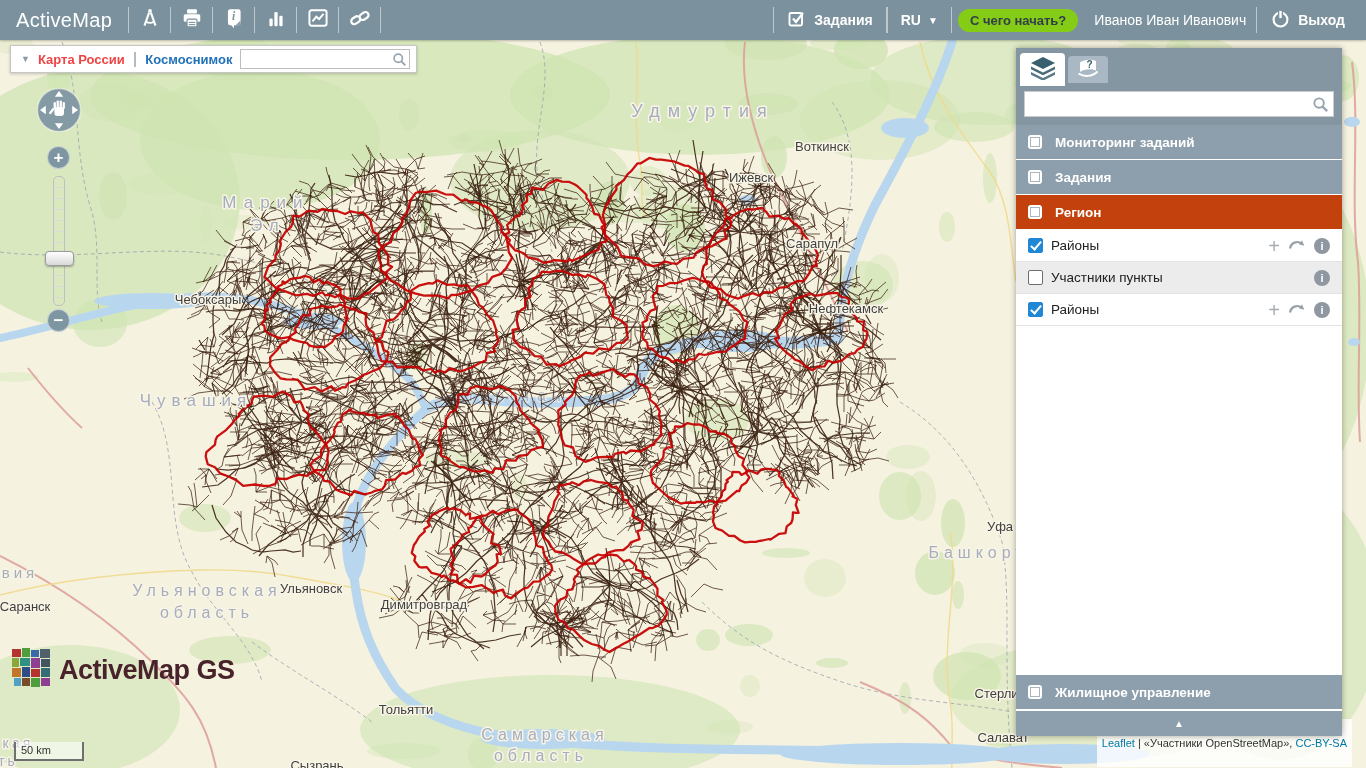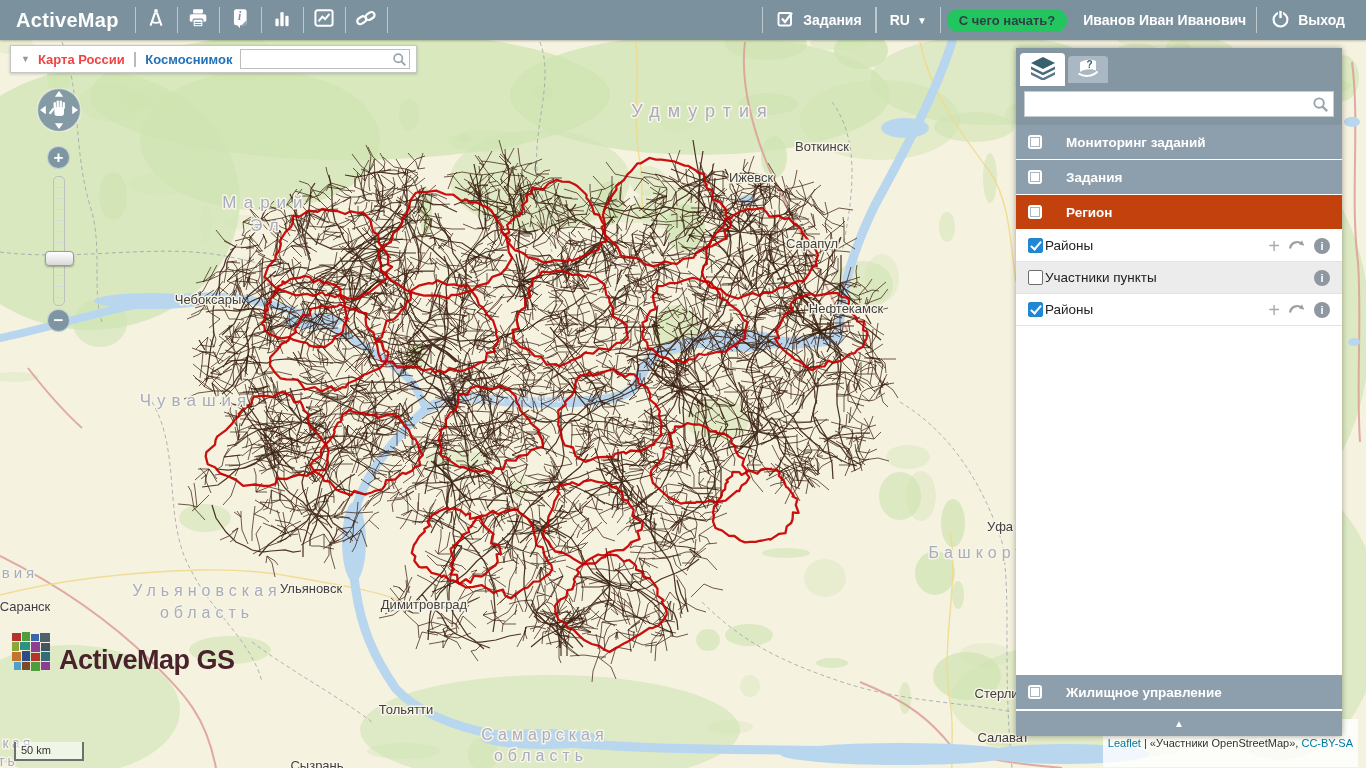--- a/index.html
+++ b/index.html
@@ -4,29 +4,29 @@
 <style>
   html,body{margin:0;padding:0}
   body{width:1366px;height:768px;overflow:hidden;position:relative;
        font-family:"Liberation Sans",sans-serif;background:#f6f2e0}
 
   
   .toolbar{position:absolute;top:0;left:0;right:0;height:40px;background:#7b929e;
            display:flex;align-items:center;justify-content:space-between;z-index:50;
            box-shadow:0 1px 2px rgba(0,0,0,.25)}
   .tb-left,.tb-right{display:flex;align-items:center;height:100%}
-  .brand{color:#fff;font-size:20px;font-weight:bold;padding:0 16px;letter-spacing:.3px}
+  .brand{color:#fff;font-size:20px;font-weight:normal;padding:0 16px;letter-spacing:.3px}
   .tb-sep{width:1px;height:26px;background:rgba(255,255,255,.5)}
   .tb-icon-btn{width:41px;height:40px;display:flex;align-items:center;justify-content:center;cursor:pointer}
   .tb-text-btn{display:flex;align-items:center;gap:7px;color:#fff;font-weight:bold;
                font-size:14px;padding:0 13px;height:100%;cursor:pointer;white-space:nowrap}
   .caret{font-size:10px;color:#fff}
-  .pill{background:#22c55e;color:#323f49;font-weight:bold;font-size:13px;border-radius:12px;
+  .pill{background:#84cc16;color:#323f49;font-weight:bold;font-size:13px;border-radius:12px;
         padding:4px 12px;margin:0 6px;cursor:pointer;white-space:nowrap}
-  .user{color:#fff;font-weight:bold;font-size:14px;padding:0 10px;white-space:nowrap}
+  .user{color:#fff;font-weight:normal;font-size:14px;padding:0 10px;white-space:nowrap}
   .logout-label{}
 
   
   #map-canvas{position:absolute;left:0;top:0;width:1366px;height:768px;z-index:1}
   .map-text{font-family:"Liberation Sans",sans-serif}
 
   
   .basemap-bar{position:absolute;top:45px;left:10px;height:26px;background:#fff;
       border:1px solid #c6c6c6;display:flex;align-items:center;gap:8px;padding:0 6px 0 10px;
       z-index:20;box-shadow:0 1px 3px rgba(0,0,0,.2)}
@@ -47,47 +47,47 @@
   .zoom-plus{left:47px;top:146px}
   .zoom-minus{left:47px;top:309px}
   .zoom-track{position:absolute;left:53px;top:176px;width:10px;height:128px;z-index:20;
       background:linear-gradient(#ffffff,#ececec);border:1px solid #bfbfbf;border-radius:5px;
       background-image:repeating-linear-gradient(to bottom,rgba(0,0,0,0) 0 10px,#d9d9d9 10px 11px);cursor:pointer}
   .zoom-handle{position:absolute;left:45px;top:251px;width:27px;height:13px;z-index:21;
       background:linear-gradient(#fefefe,#d9d9d9);border:1px solid #9a9a9a;border-radius:4px;
       box-shadow:0 1px 2px rgba(0,0,0,.3);cursor:grab}
 
   
-  .map-logo{position:absolute;left:12px;top:632px;display:flex;align-items:flex-end;gap:7px;z-index:10}
+  .map-logo{position:absolute;left:12px;top:648px;display:flex;align-items:center;gap:7px;z-index:10}
   .map-logo-text{font-size:27px;font-weight:bold;color:#48232b;letter-spacing:-.5px}
   .scale-bar{position:absolute;left:14px;top:742px;width:70px;height:19px;z-index:10;
       border:2px solid #6f6f6f;border-top:none;background:rgba(255,255,255,.55);
       font-size:11px;color:#333;padding:1px 0 6px 5px;box-sizing:border-box;line-height:14px}
-  .attribution{position:absolute;right:8px;bottom:1px;background:rgba(255,255,255,.8);
+  .attribution{position:absolute;right:14px;bottom:1px;background:rgba(255,255,255,.8);
       font-size:11px;color:#333;padding:18px 5px;z-index:10;white-space:nowrap}
   .attribution .link{color:#0078a8;cursor:pointer}
 
   
   .sidebar{position:absolute;left:1016px;top:48px;width:326px;bottom:32px;z-index:30;
       display:flex;flex-direction:column;background:#fff;box-shadow:0 0 6px rgba(0,0,0,.35)}
   .sb-tabs{height:38px;background:#8396a2;display:flex;align-items:flex-end;padding-left:4px;gap:3px;flex:0 0 auto}
   .sb-tab{border-radius:4px 4px 0 0;display:flex;align-items:center;justify-content:center;cursor:pointer}
   .sb-tab.active{width:45px;height:33px;background:#fff}
   .sb-tab.inactive{width:40px;height:27px;background:#a9b8c2;margin-bottom:3px}
   .sb-search-row{background:#8396a2;padding:5px 8px 8px;flex:0 0 auto}
   .sb-search{background:#fff;border:1px solid #c5ccd2;height:24px;display:flex;align-items:center;padding:0 4px 0 6px}
   .sb-search input{border:0;outline:0;flex:1;font-size:13px;font-family:"Liberation Sans",sans-serif}
   .sb-group{height:34px;background:#8d9fac;border-bottom:1px solid #fff;display:flex;align-items:center;
-      gap:24px;padding:0 12px;color:#fff;font-weight:bold;font-size:13.5px;cursor:pointer;flex:0 0 auto}
+      gap:13px;padding:0 12px;color:#fff;font-weight:bold;font-size:13.5px;cursor:pointer;flex:0 0 auto}
   .sb-group.expanded{background:#c2410c}
   .gcb{width:14px;height:14px;border-radius:3px;background:#fff;display:flex;align-items:center;
       justify-content:center;flex:0 0 auto}
   .gcb::after{content:"";width:8px;height:8px;border:1px solid #aab6be}
   .sb-layer{height:31px;background:#fff;border-bottom:1px solid #e4e4e4;display:flex;align-items:center;
-      gap:2px;padding:0 12px;font-size:13.5px;color:#222;flex:0 0 auto;cursor:pointer}
+      gap:8px;padding:0 12px;font-size:13.5px;color:#222;flex:0 0 auto;cursor:pointer}
   .sb-layer.alt{background:#ececec}
   .cb{width:15px;height:15px;border:1px solid #6e6e6e;background:#fff;border-radius:2px;
       position:relative;box-sizing:border-box;flex:0 0 auto}
   .cb.checked{background:#1f87d4;border-color:#1f87d4}
   .cb.checked::after{content:"";position:absolute;left:4px;top:0;width:4px;height:9px;
       border:solid #fff;border-width:0 2.4px 2.4px 0;transform:rotate(40deg)}
   .layer-actions{margin-left:auto;display:flex;align-items:center;gap:8px}
   .act-plus{font-size:20px;color:#a7aeb4;line-height:14px;cursor:pointer}
   .act-info{width:16px;height:16px;border-radius:50%;background:#8f98a0;color:#fff;font-size:11px;
       font-weight:bold;display:flex;align-items:center;justify-content:center;cursor:pointer}

